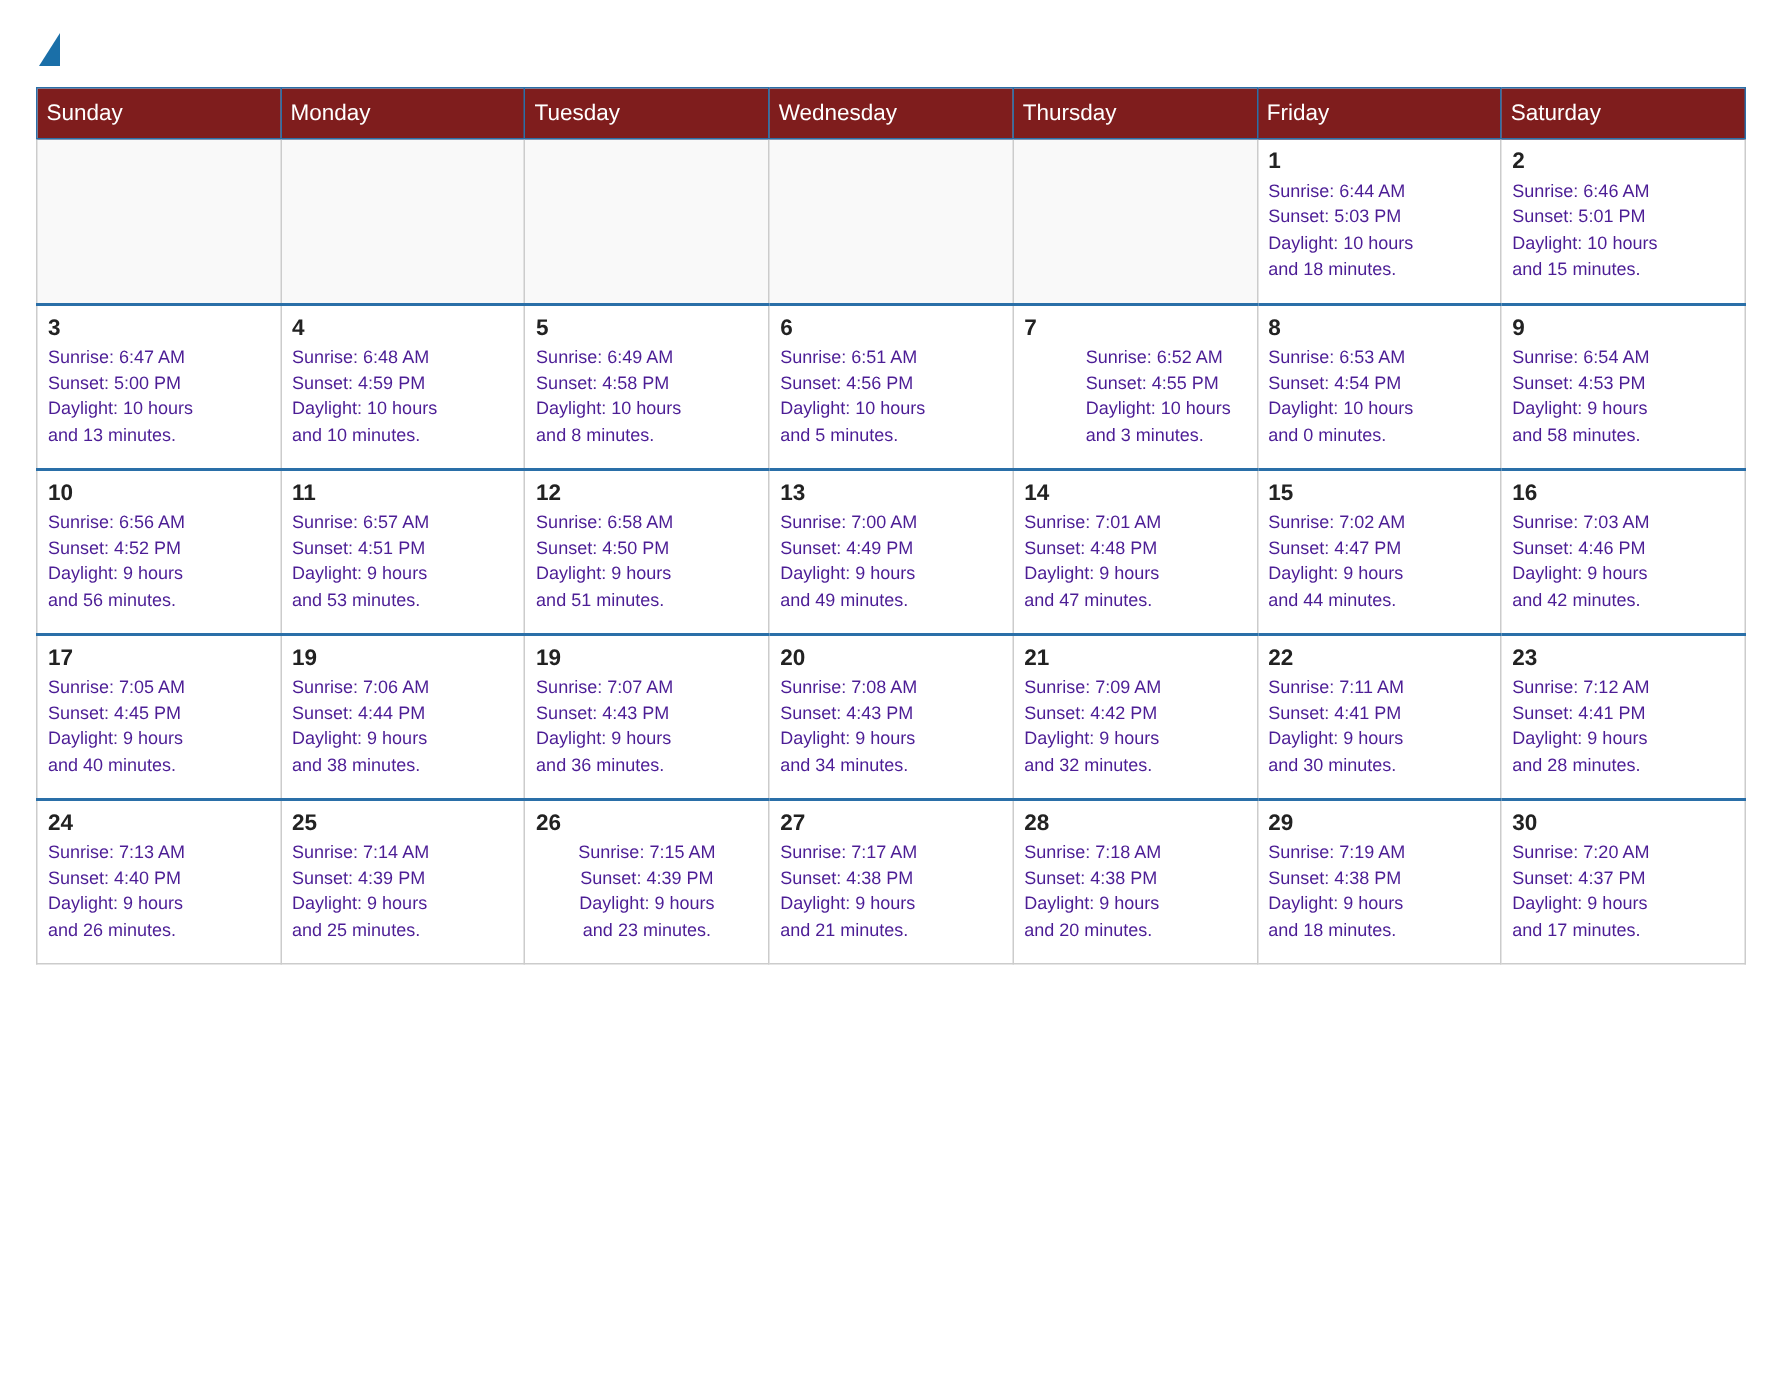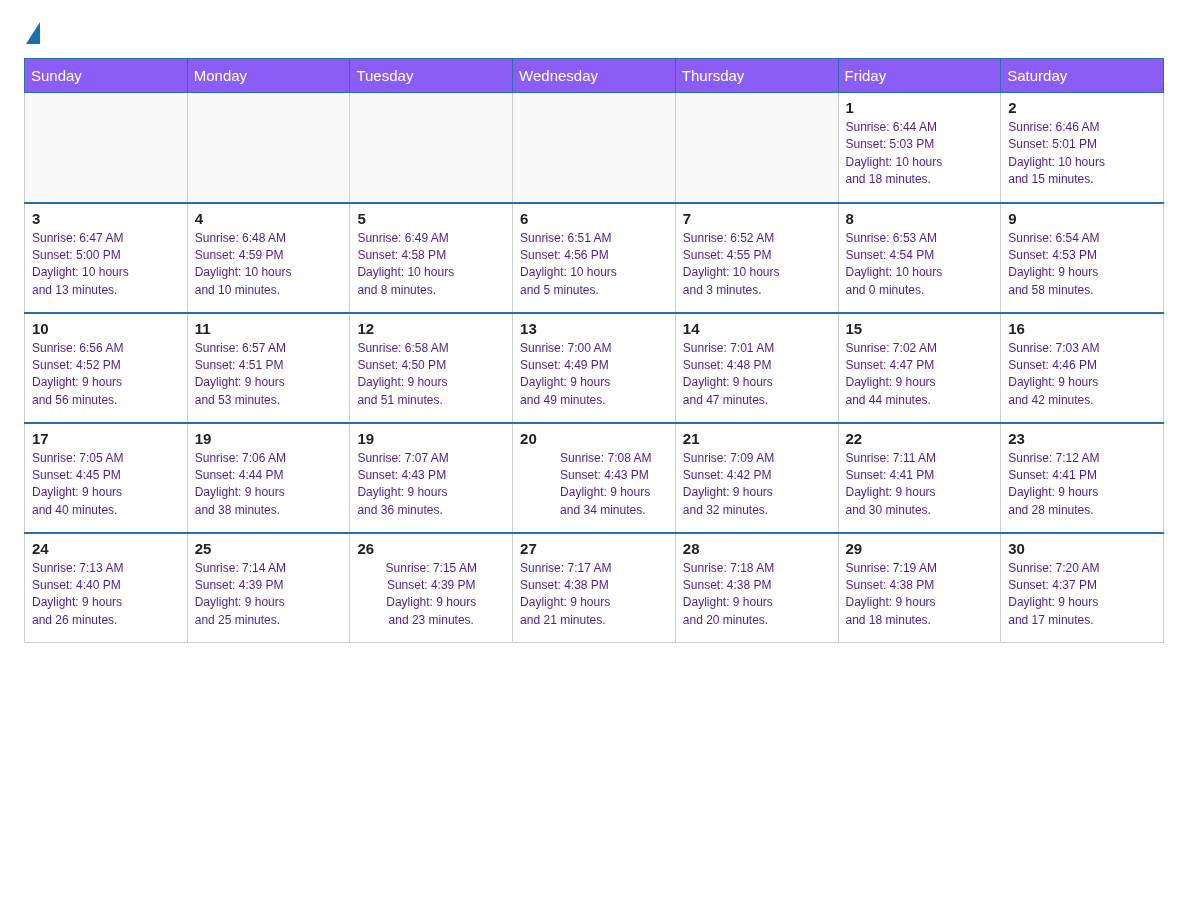--- a/index.html
+++ b/index.html
@@ -62,21 +62,21 @@
       font-size: 20px;
       color: #555;
       margin-top: 4px;
     }
     .calendar {
       width: 100%;
       border-collapse: collapse;
       table-layout: fixed;
     }
     .calendar thead tr th {
-      background: #8b5cf6;
+      background: #7f1d1d;
       color: #fff;
       font-size: 15px;
       font-weight: normal;
       padding: 8px 6px;
       text-align: left;
       border: 1px solid #2a6fa8;
     }
     .calendar tbody tr td {
       vertical-align: top;
       padding: 6px 7px 8px 7px;
@@ -180,21 +180,21 @@
           </td>
           <td>
             <span class="day-num">6</span>
             <div class="day-info" style="white-space: pre-line;">Sunrise: 6:51 AM
 Sunset: 4:56 PM
 Daylight: 10 hours
 and 5 minutes.</div>
           </td>
           <td>
             <span class="day-num">7</span>
-            <div class="day-info" style="white-space: pre-line;">Sunrise: 6:52 AM
+            <div class="day-info" style="white-space: pre-line; margin-left: 41px;">Sunrise: 6:52 AM
 Sunset: 4:55 PM
 Daylight: 10 hours
 and 3 minutes.</div>
           </td>
           <td>
             <span class="day-num">8</span>
             <div class="day-info" style="white-space: pre-line;">Sunrise: 6:53 AM
 Sunset: 4:54 PM
 Daylight: 10 hours
 and 0 minutes.</div>
@@ -275,21 +275,21 @@
           </td>
           <td>
             <span class="day-num">19</span>
             <div class="day-info" style="white-space: pre-line;">Sunrise: 7:07 AM
 Sunset: 4:43 PM
 Daylight: 9 hours
 and 36 minutes.</div>
           </td>
           <td>
             <span class="day-num">20</span>
-            <div class="day-info" style="white-space: pre-line; margin-left: 40px;">Sunrise: 7:08 AM
+            <div class="day-info" style="white-space: pre-line;">Sunrise: 7:08 AM
 Sunset: 4:43 PM
 Daylight: 9 hours
 and 34 minutes.</div>
           </td>
           <td>
             <span class="day-num">21</span>
             <div class="day-info" style="white-space: pre-line;">Sunrise: 7:09 AM
 Sunset: 4:42 PM
 Daylight: 9 hours
 and 32 minutes.</div>

